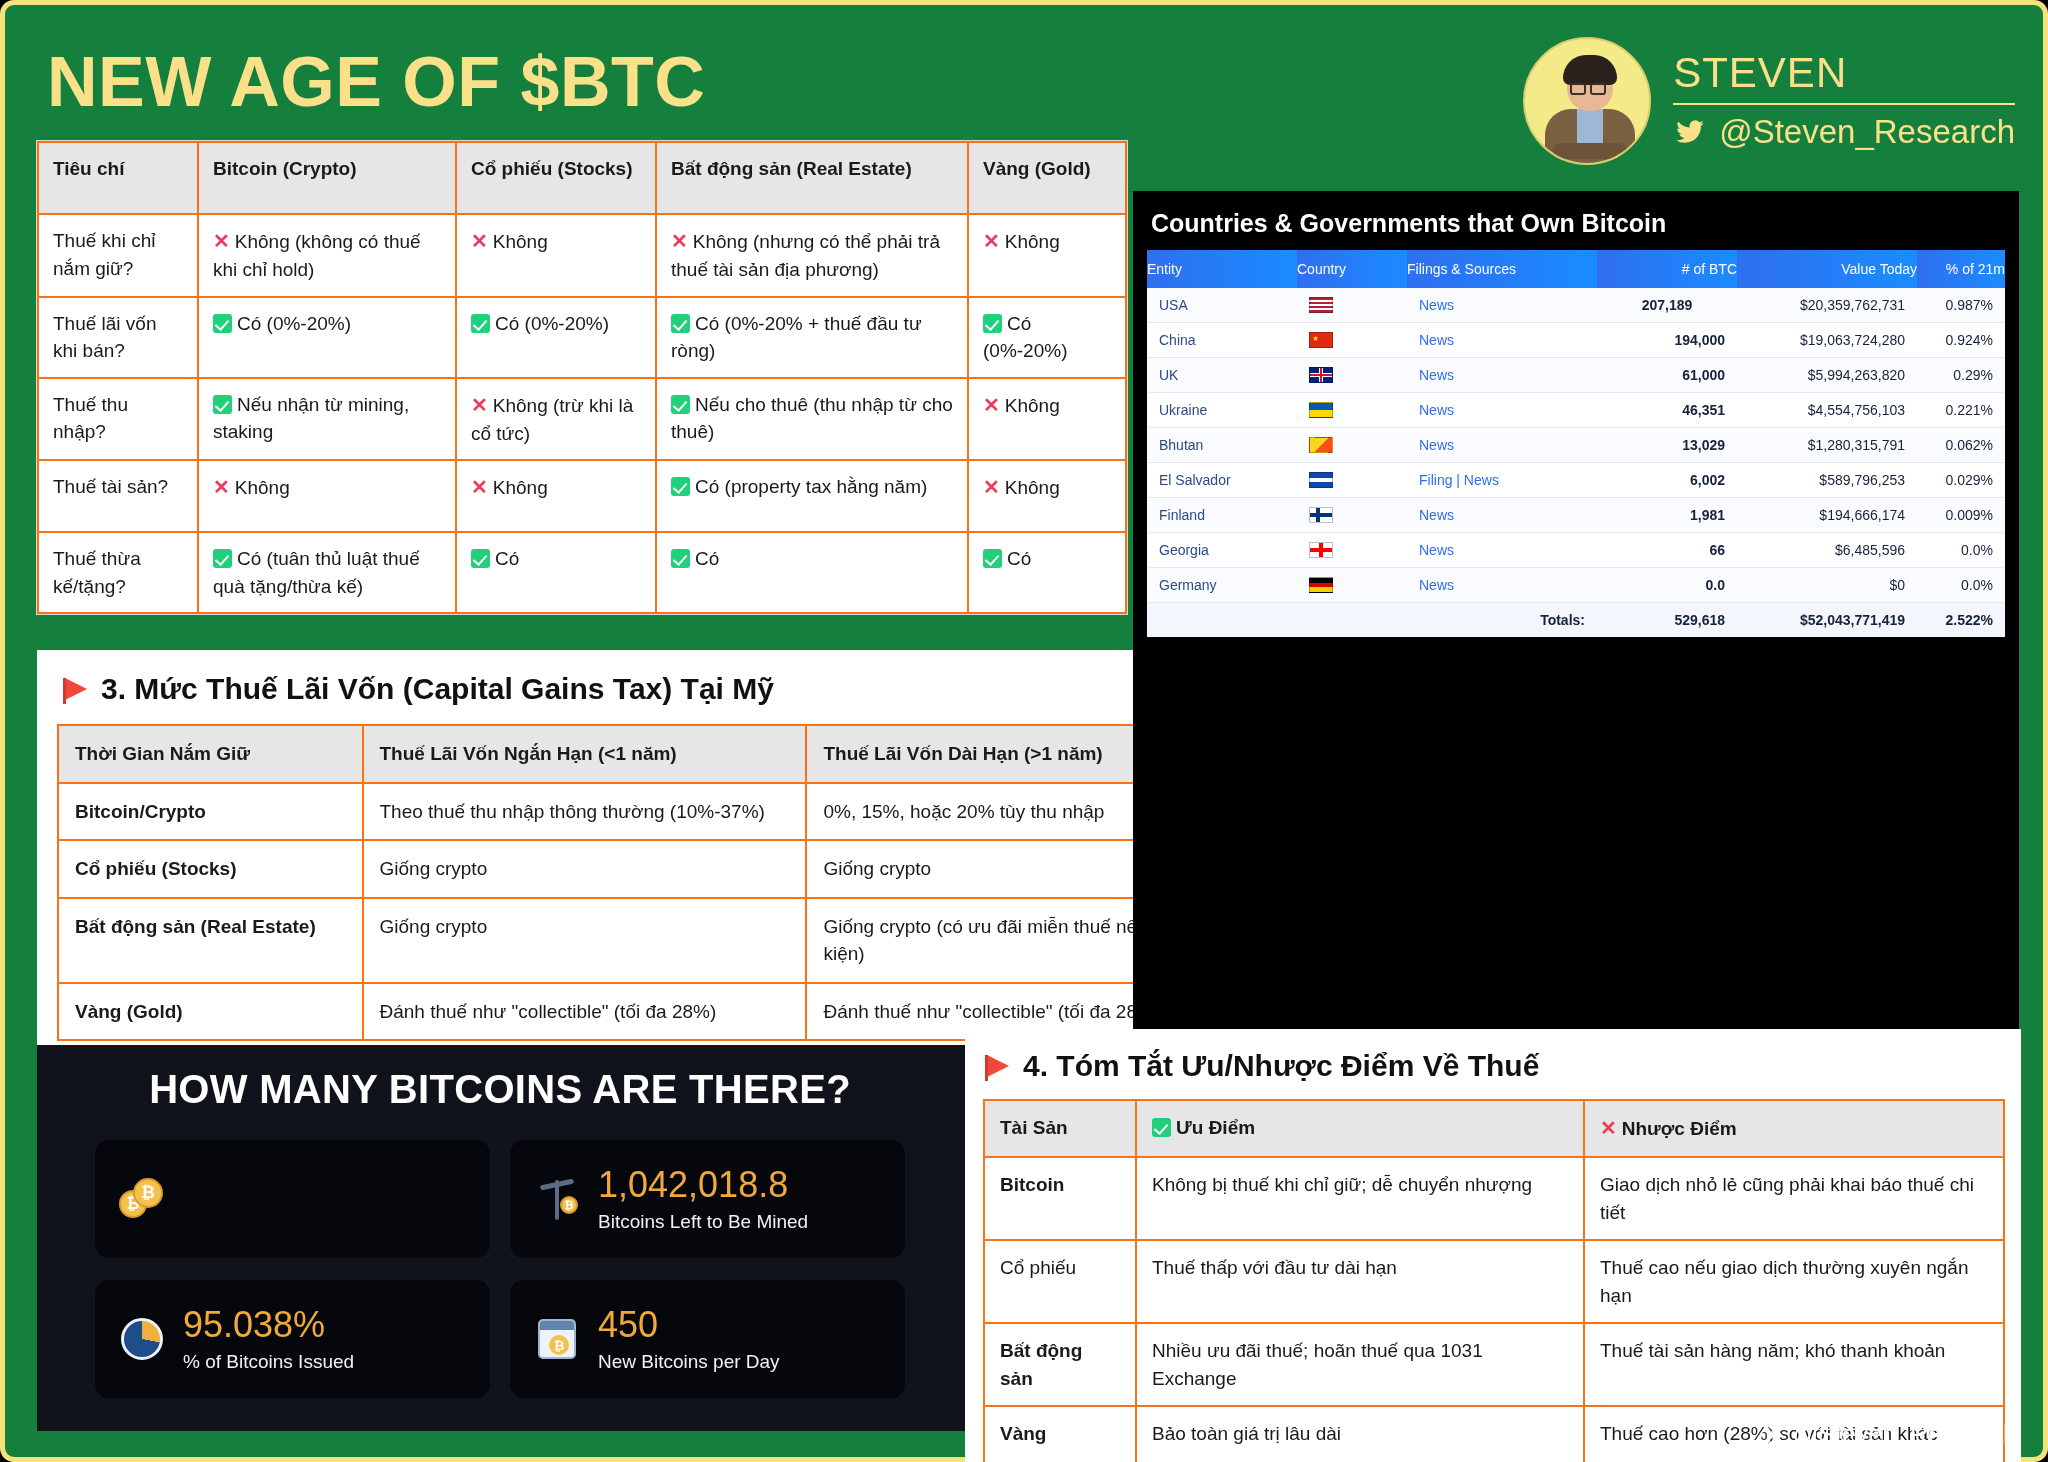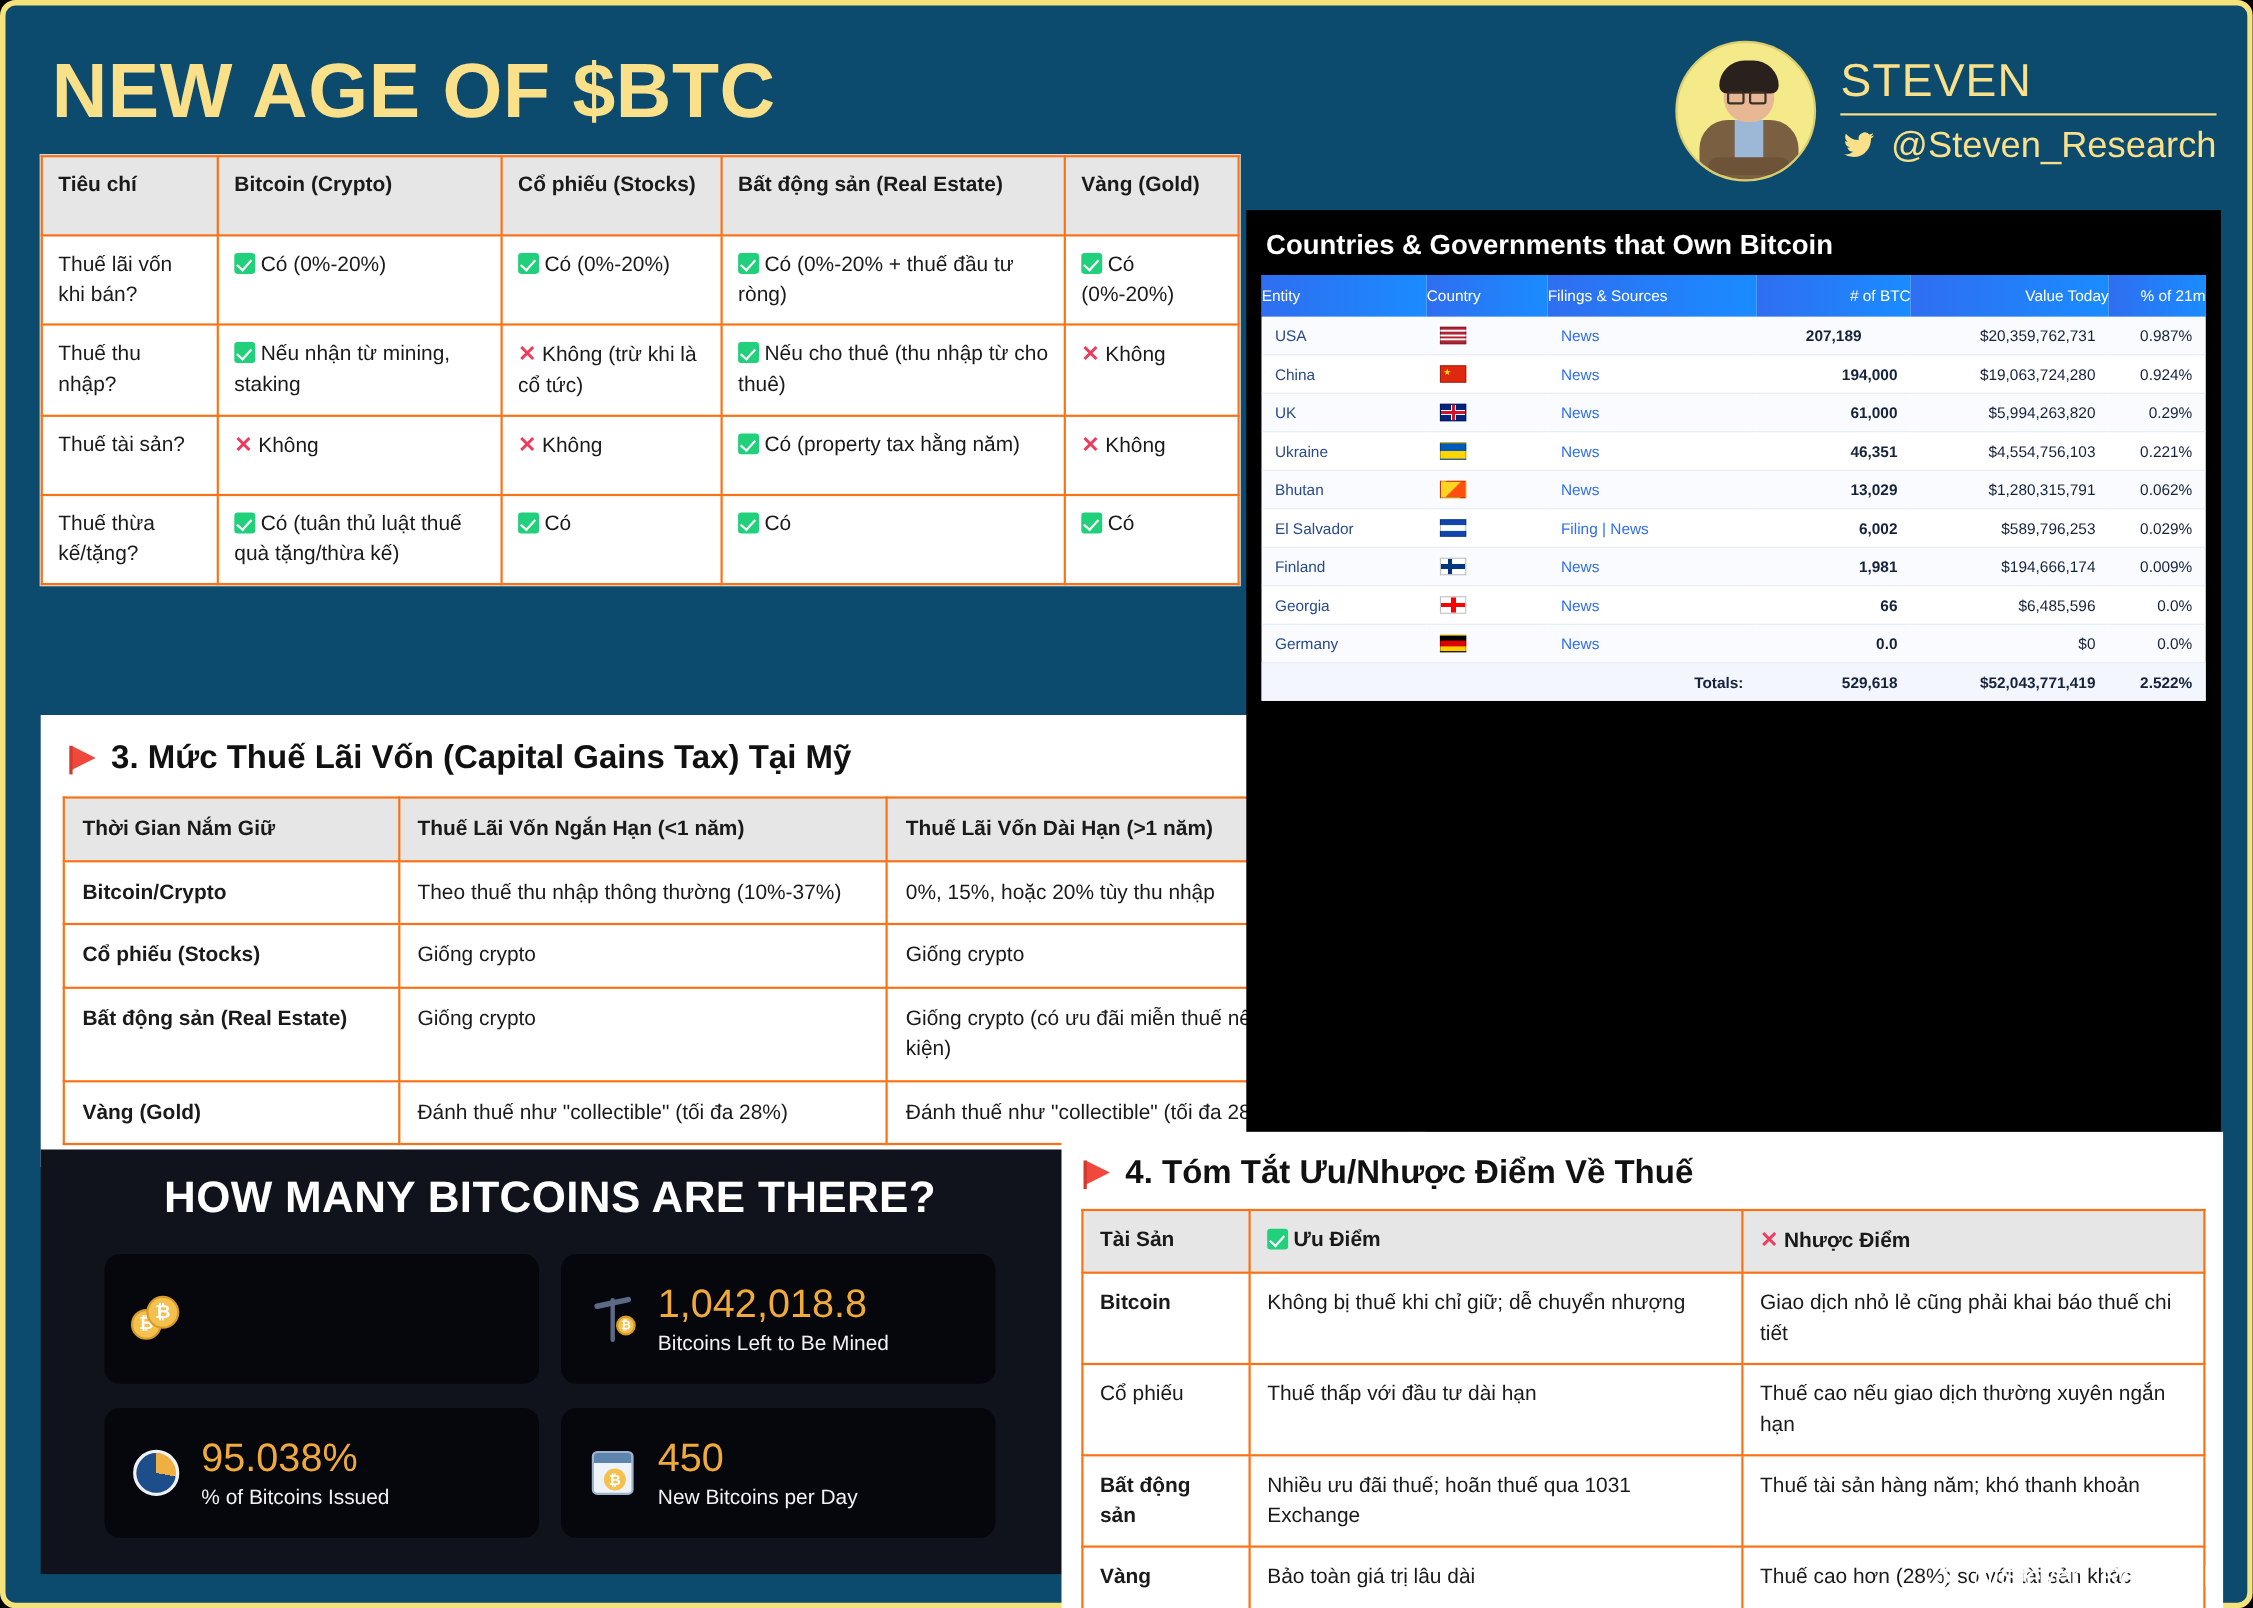--- a/index.html
+++ b/index.html
@@ -5,21 +5,21 @@
   * { box-sizing: border-box; margin: 0; padding: 0; }
   html, body {
     width: 2048px; height: 1462px;
     background: #000;
     font-family: "Liberation Sans", sans-serif;
     overflow: hidden;
   }
   #page {
     position: relative;
     width: 2048px; height: 1462px;
-    background: #0c4a6e;
+    background: #15803d;
     border: 5px solid #f5e27a;
     border-radius: 14px;
   }
 
   
   .hdr-title {
     position: absolute; left: 42px; top: 42px;
     font-size: 70px; font-weight: 800; letter-spacing: 0.5px;
     color: #fbe08a; line-height: 1;
     font-family: "Liberation Sans", sans-serif;
@@ -192,20 +192,27 @@
           <tr id="cmp-head">
             <th>Tiêu chí</th>
             <th>Bitcoin (Crypto)</th>
             <th>Cổ phiếu (Stocks)</th>
             <th>Bất động sản (Real Estate)</th>
             <th>Vàng (Gold)</th>
           </tr>
         </thead>
       <tbody id="cmp-body">
           <tr>
+            <td>Thuế khi chỉ nắm giữ?</td>
+            <td><span class="xm">✕</span>Không (không có thuế khi chỉ hold)</td>
+            <td><span class="xm">✕</span>Không</td>
+            <td><span class="xm">✕</span>Không (nhưng có thể phải trả thuế tài sản địa phương)</td>
+            <td><span class="xm">✕</span>Không</td>
+          </tr>
+          <tr>
             <td>Thuế lãi vốn khi bán?</td>
             <td><span class="chk"></span>Có (0%-20%)</td>
             <td><span class="chk"></span>Có (0%-20%)</td>
             <td><span class="chk"></span>Có (0%-20% + thuế đầu tư ròng)</td>
             <td><span class="chk"></span>Có (0%-20%)</td>
           </tr>
           <tr>
             <td>Thuế thu nhập?</td>
             <td><span class="chk"></span>Nếu nhận từ mining, staking</td>
             <td><span class="xm">✕</span>Không (trừ khi là cổ tức)</td>

